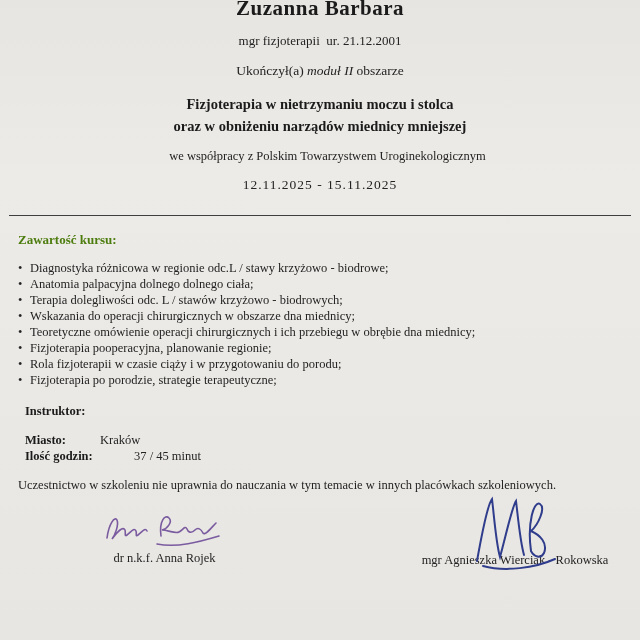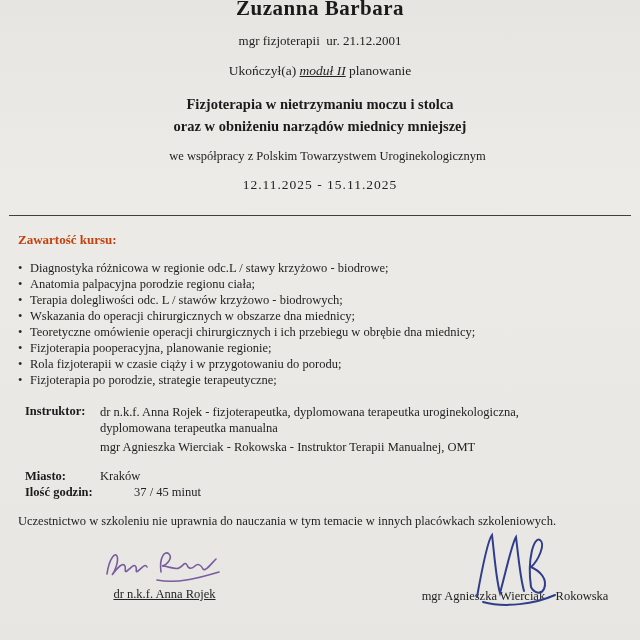--- a/index.html
+++ b/index.html
@@ -9,88 +9,83 @@
     font-family:"Liberation Serif","DejaVu Serif",serif;
     color:#232323;
   }
   .page{width:640px;height:640px;position:relative;}
   .center{text-align:center;}
   .recipient-name{
     margin:-4px 0 0 0;font-size:21px;font-weight:bold;letter-spacing:.5px;color:#1b1b1b;
   }
   .credentials{margin-top:12px;font-size:13px;white-space:pre-wrap;font-family:Liberation Serif, serif;}
   .completion{margin-top:14px;font-size:13.5px;}
-  .completion .module{font-style:italic;text-decoration:underline;}
+  .completion .module{font-style:italic;}
   .course-title{margin-top:14px;font-size:14.5px;font-weight:bold;line-height:22px;color:#1b1b1b;}
   .cooperation{margin-top:12px;font-size:12.5px;padding-left:15px;}
   .dates{margin-top:13px;font-size:13.5px;letter-spacing:1px;}
   .divider{margin:22px 9px 0 9px;border:none;border-top:1.6px solid #3f3f3f;}
-  .content-heading{margin:16px 0 0 18px;font-size:13px;font-weight:bold;color:#c2410c;}
+  .content-heading{margin:16px 0 0 18px;font-size:13px;font-weight:bold;color:#4d7c0f;}
   .topics{list-style:none;margin:12px 0 0 0;padding:0 14px 0 18px;}
   .topics li{font-size:12.5px;line-height:16px;padding-left:12px;position:relative;}
   .topics li::before{content:"\2022";position:absolute;left:0;top:0;}
   .detail-row{display:flex;margin-left:25px;font-size:12.5px;}
   .detail-label{width:75px;flex:0 0 75px;font-weight:bold;color:#1b1b1b;}
   .instructor-row{margin-top:16px;}
   .instructor-lines div{line-height:16px;}
   .instructor-lines div:last-child{margin-top:3px;}
   .city-row{margin-top:14px;}
   .hours-row{margin-top:1px;gap:34px;}
   .disclaimer{margin:14px 14px 0 18px;font-size:12.5px;}
   .signatures{margin-top:6px;display:flex;justify-content:space-between;padding:0 30px 0 62px;}
   .sig-block{text-align:center;position:relative;}
-  .sig-left{width:205px;text-decoration:underline;}
+  .sig-left{width:205px;}
   .sig-right{width:190px;}
   .sig-left svg{display:block;margin:6px auto -2px auto;}
   .sig-right svg{position:absolute;left:50%;transform:translateX(-50%);top:-8px;}
   .sig-name{font-size:12.5px;line-height:15px;}
   .sig-right .sig-name{padding-top:54px;}
 </style>
 </head>
 <body>
 
 <div class="page">
 
   <div class="center recipient-name">Zuzanna Barbara</div>
 
   <div class="center credentials">mgr fizjoterapii  ur. 21.12.2001</div>
 
-  <div class="center completion"><span>Ukończył(a) </span><span class="module">moduł II</span><span> planowanie</span></div>
+  <div class="center completion"><span>Ukończył(a) </span><span class="module">moduł II</span><span> obszarze</span></div>
 
   <div class="center course-title">
     <div>Fizjoterapia w nietrzymaniu moczu i stolca</div>
     <div>oraz w obniżeniu narządów miednicy mniejszej</div>
   </div>
 
   <div class="center cooperation">we współpracy z Polskim Towarzystwem Uroginekologicznym</div>
 
   <div class="center dates">12.11.2025 - 15.11.2025</div>
 
   <hr class="divider">
 
   <div class="content-heading">Zawartość kursu:</div>
 
   <ul class="topics">
     <li>Diagnostyka różnicowa w regionie odc.L / stawy krzyżowo - biodrowe;</li>
-    <li>Anatomia palpacyjna porodzie regionu ciała;</li>
+    <li>Anatomia palpacyjna dolnego dolnego ciała;</li>
     <li>Terapia dolegliwości odc. L / stawów krzyżowo - biodrowych;</li>
     <li>Wskazania do operacji chirurgicznych w obszarze dna miednicy;</li>
     <li>Teoretyczne omówienie operacji chirurgicznych i ich przebiegu w obrębie dna miednicy;</li>
     <li>Fizjoterapia pooperacyjna, planowanie regionie;</li>
     <li>Rola fizjoterapii w czasie ciąży i w przygotowaniu do porodu;</li>
     <li>Fizjoterapia po porodzie, strategie terapeutyczne;</li>
   </ul>
 
   <div class="detail-row instructor-row">
     <div class="detail-label">Instruktor:</div>
-    <div class="instructor-lines">
-      <div>dr n.k.f. Anna Rojek - fizjoterapeutka, dyplomowana terapeutka uroginekologiczna,</div>
-      <div>dyplomowana terapeutka manualna</div>
-      <div>mgr Agnieszka Wierciak - Rokowska - Instruktor Terapii Manualnej, OMT</div>
-    </div>
   </div>
 
   <div class="detail-row city-row">
     <div class="detail-label">Miasto:</div>
     <div>Kraków</div>
   </div>
 
   <div class="detail-row hours-row">
     <div class="detail-label">Ilość godzin:</div>
     <div>37 / 45 minut</div>

